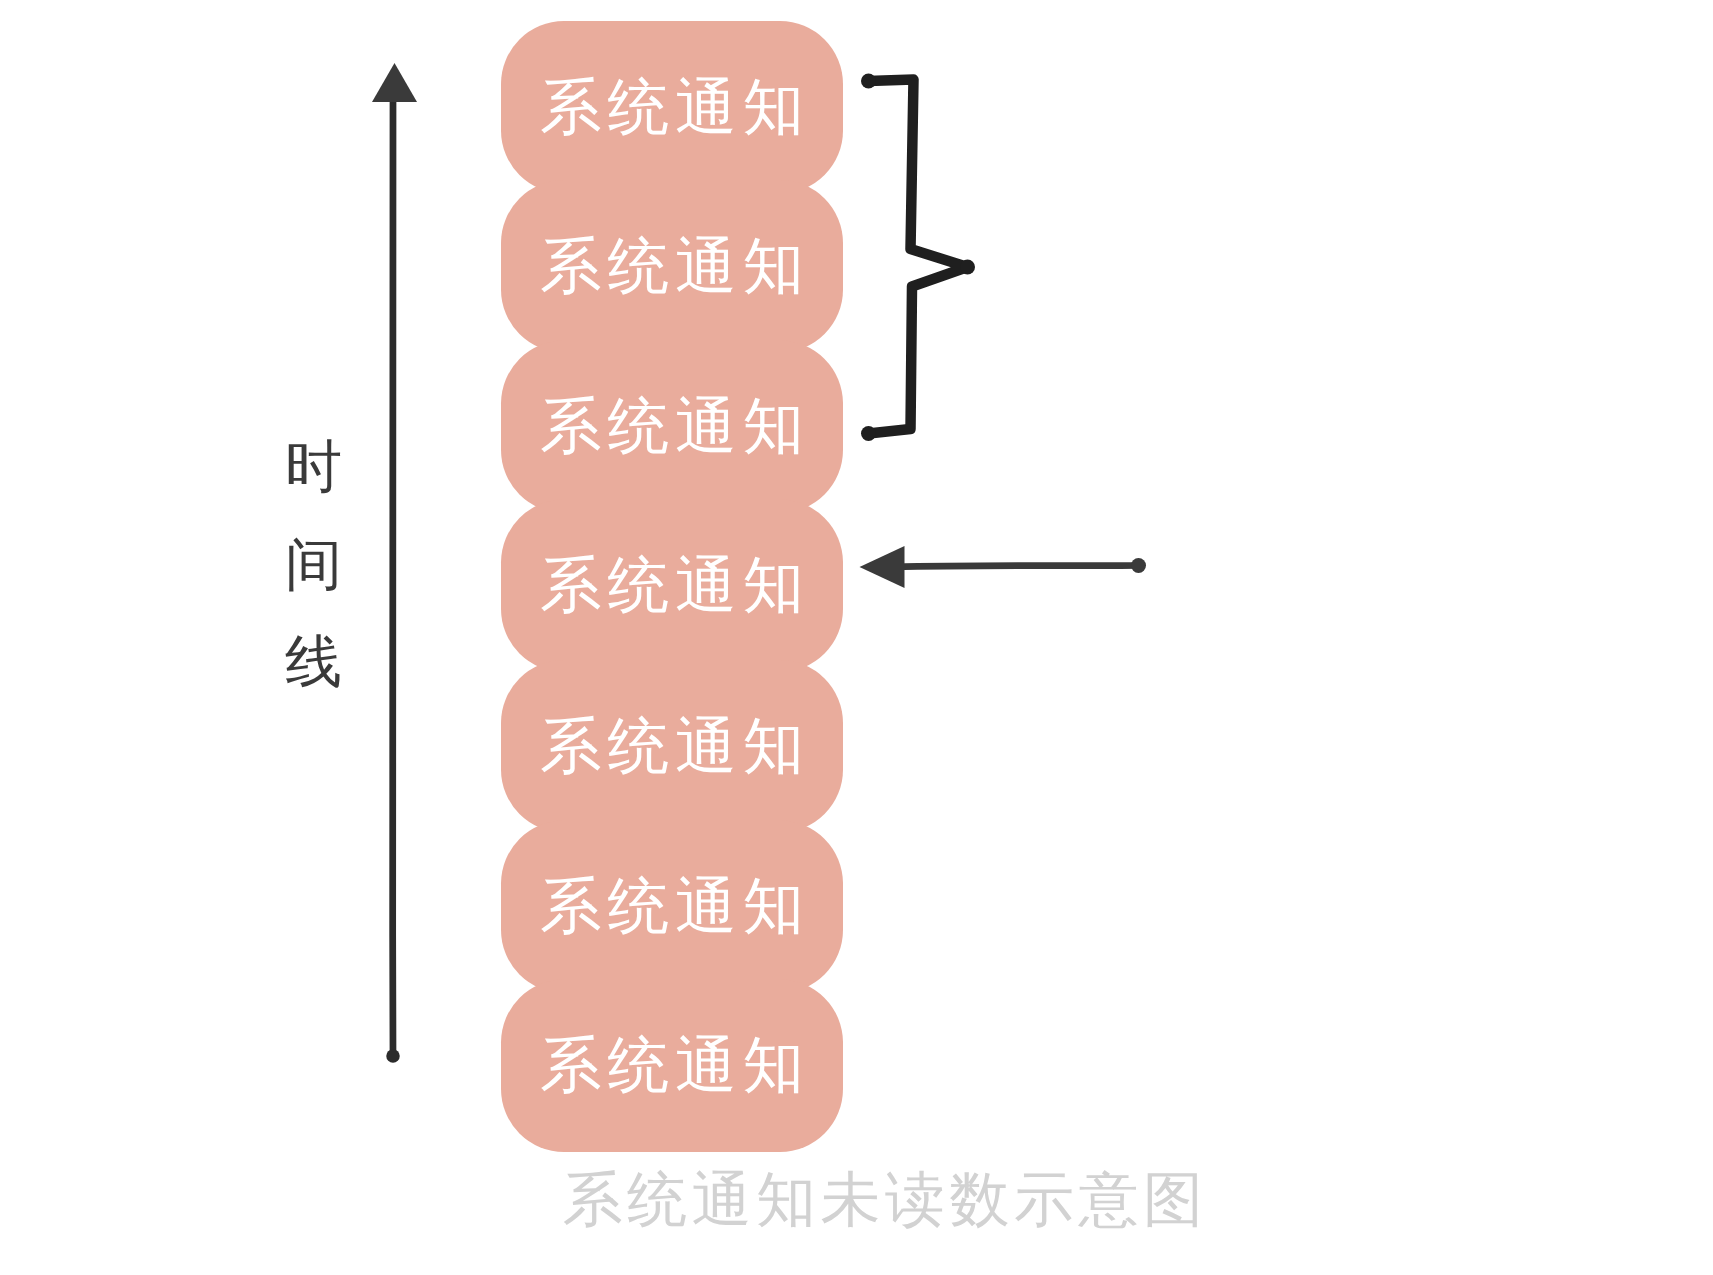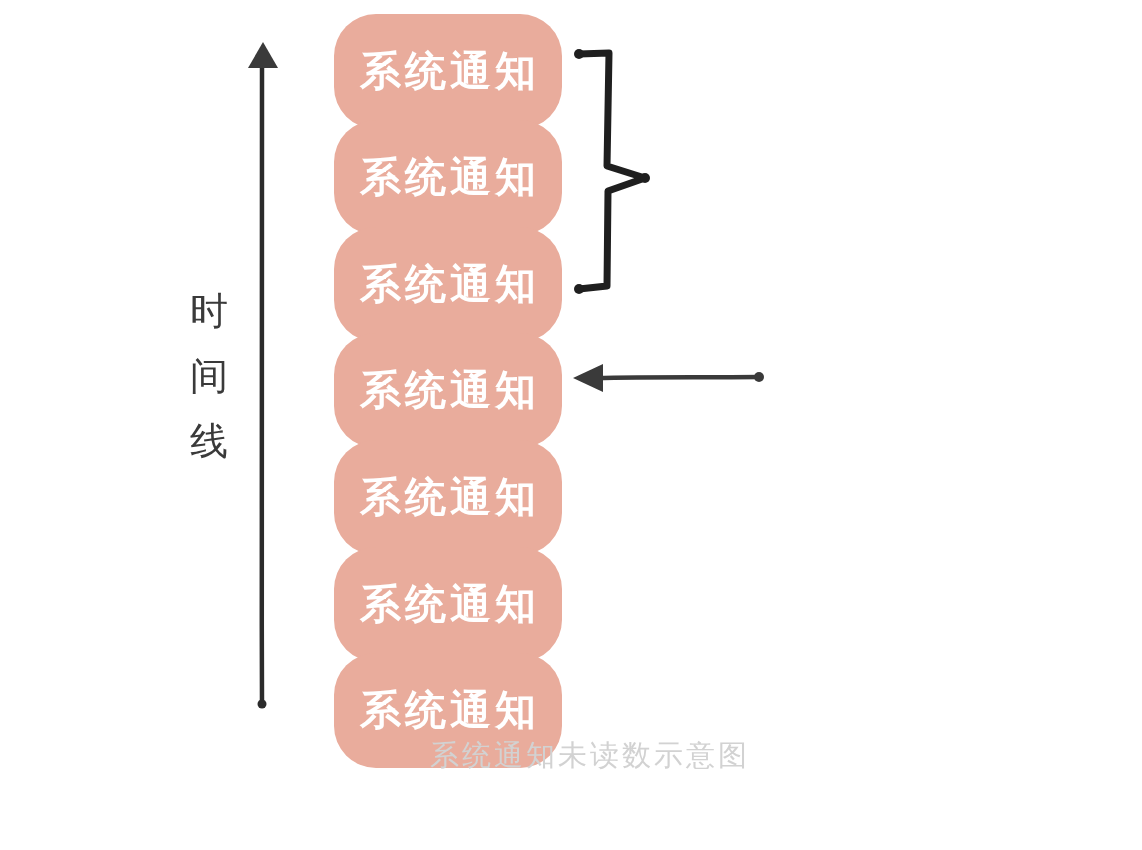--- a/index.html
+++ b/index.html
@@ -21,21 +21,21 @@
     left: 334px;
     width: 228px;
     height: 115px;
     background: #E9AC9C;
     border-radius: 42px;
     display: flex;
     align-items: center;
     justify-content: center;
     color: #ffffff;
     font-size: 41px;
-    font-weight: 700;
+    font-weight: 400;
     letter-spacing: 4px;
     text-indent: 4px;
   }
   .box-1 { top: 14px; }
   .box-2 { top: 120px; }
   .box-3 { top: 227px; }
   .box-4 { top: 333px; }
   .box-5 { top: 440px; }
   .box-6 { top: 547px; }
   .box-7 { top: 653px; }
@@ -87,24 +87,24 @@
     font-weight: 500;
     letter-spacing: 3px;
     color: #3D3D3D;
     white-space: nowrap;
   }
 
   
   .caption {
     position: absolute;
     left: 38px;
-    top: 736px;
+    top: 772px;
     width: 1104px;
     text-align: center;
-    font-size: 29px;
+    font-size: 40px;
     font-weight: 500;
     letter-spacing: 3px;
     color: #D2D2D2;
     white-space: nowrap;
   }
 </style>
 </head>
 <body>
 
 <div class="canvas">

